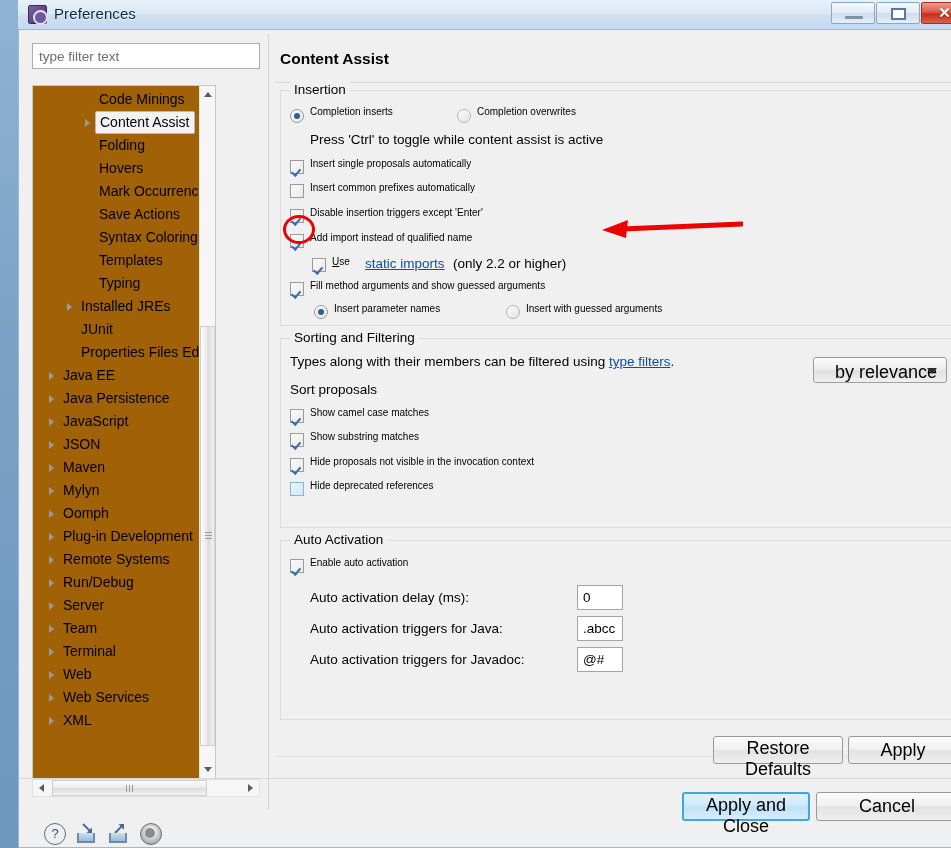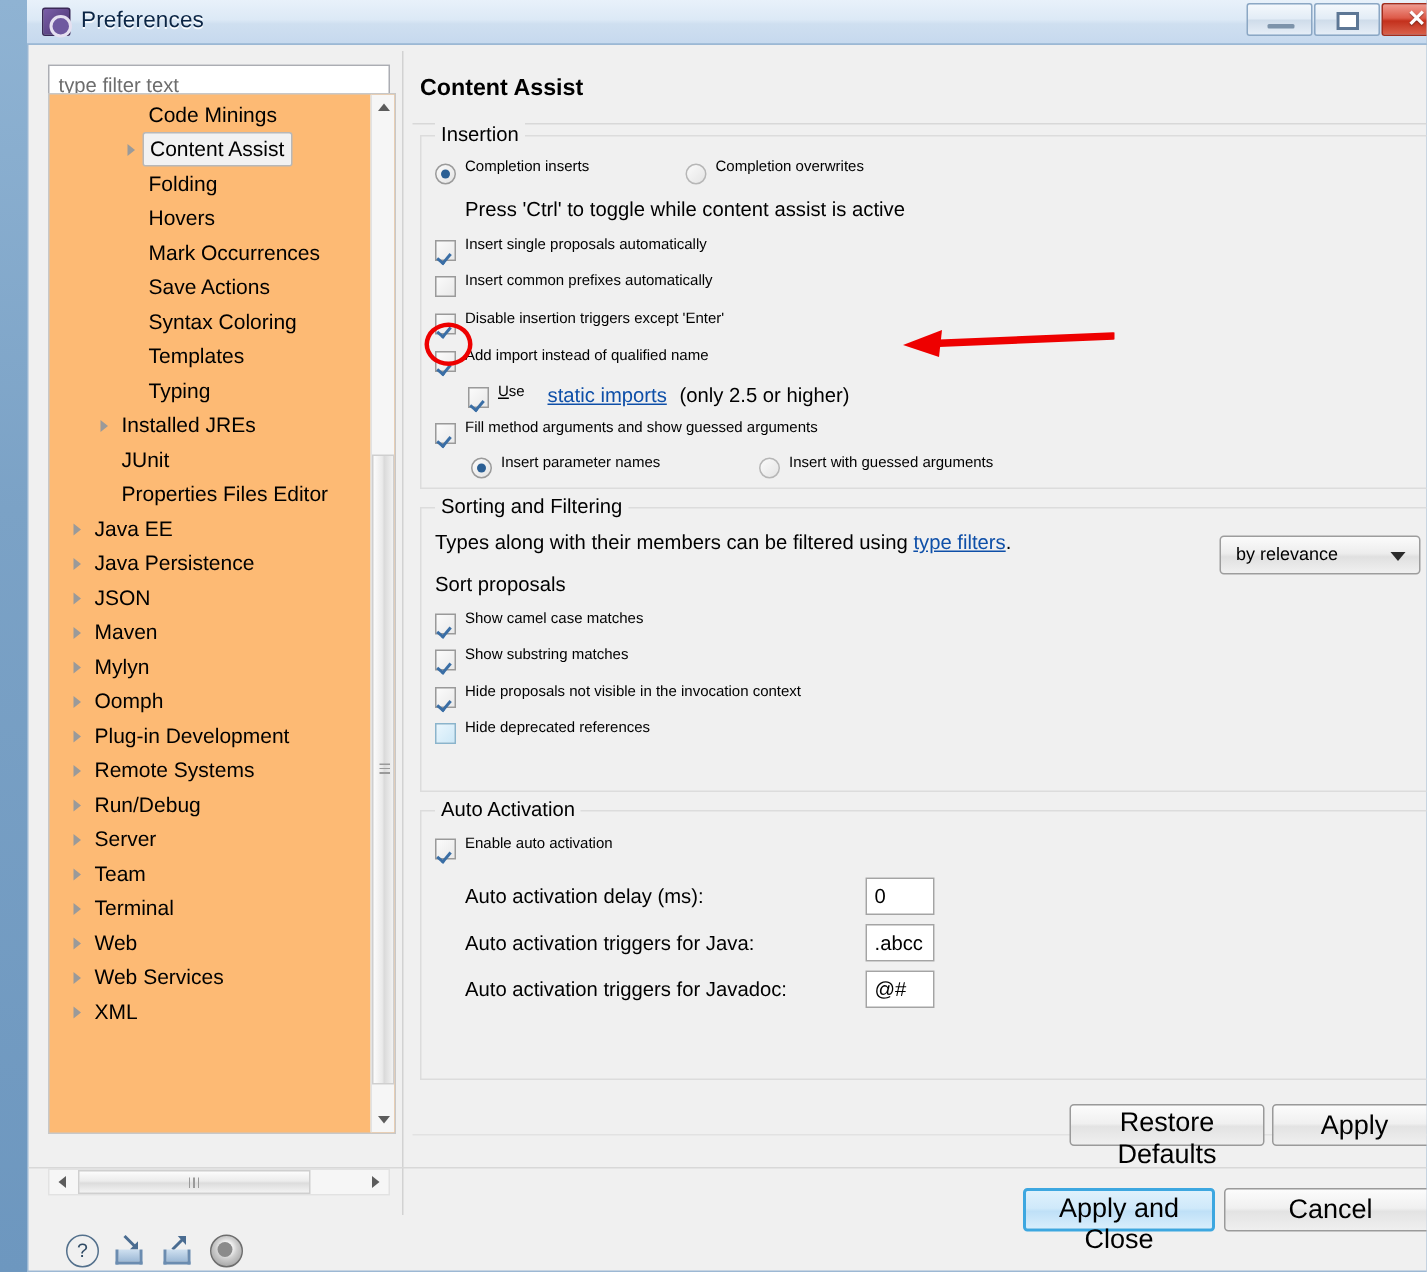--- a/index.html
+++ b/index.html
@@ -104,22 +104,22 @@
   #filter-input {
     position: absolute; left: 13px; top: 13px; width: 228px; height: 26px;
     border: 1px solid #abadb3; background: #fff;
     font-family: "Liberation Sans", sans-serif; font-size: 13.5px;
     color: #6d6d6d; padding: 0 6px;
   }
   #filter-input::placeholder { color: #6d6d6d; opacity: 1; }
 
   
   #tree-panel {
-    position: absolute; left: 13px; top: 32px; width: 232px; height: 694px;
-    background: #fdba74; border: 1px solid #c8c8c8;
+    position: absolute; left: 13px; top: 55px; width: 184px; height: 694px;
+    background: #a16207; border: 1px solid #c8c8c8;
     overflow: hidden;
   }
   #tree-list { position: absolute; left: 0; top: 2px; width: 212px; }
   .tree-row {
     position: relative; height: 23px; line-height: 23px;
     font-size: 14px; color: #000; white-space: nowrap;
     cursor: default;
   }
   .tree-row .arrow {
     position: absolute; top: 8px; width: 0; height: 0;
@@ -287,21 +287,21 @@
   .mnemonic { text-decoration: underline; }
 
   
   #sort-combo {
     position: absolute; left: 538px; top: 319px; width: 134px; height: 26px;
     border: 1px solid #9d9d9d; border-radius: 3px;
     background: linear-gradient(180deg,#fbfbfb 0%, #ededed 45%, #e0e0e0 55%, #f0f0f0 100%);
     cursor: pointer;
   }
   #sort-combo .combo-value {
-    position: absolute; left: 10px; top: 4px; font-size: 12px; color: #000;
+    position: absolute; left: 21px; top: 4px; font-size: 18px; color: #000;
   }
   #sort-combo .combo-caret {
     position: absolute; right: 9px; top: 10px;
     width: 0; height: 0;
     border-left: 5px solid transparent; border-right: 5px solid transparent;
     border-top: 6px solid #2b2b2b;
   }
 
   
   .txt {
@@ -446,20 +446,24 @@
           <div class="tree-row">
             <span class="arrow" style="left: 16px;"></span>
             <span class="label" style="left: 30px;">Java EE</span>
           </div>
           <div class="tree-row">
             <span class="arrow" style="left: 16px;"></span>
             <span class="label" style="left: 30px;">Java Persistence</span>
           </div>
           <div class="tree-row">
             <span class="arrow" style="left: 16px;"></span>
+            <span class="label" style="left: 30px;">JavaScript</span>
+          </div>
+          <div class="tree-row">
+            <span class="arrow" style="left: 16px;"></span>
             <span class="label" style="left: 30px;">JSON</span>
           </div>
           <div class="tree-row">
             <span class="arrow" style="left: 16px;"></span>
             <span class="label" style="left: 30px;">Maven</span>
           </div>
           <div class="tree-row">
             <span class="arrow" style="left: 16px;"></span>
             <span class="label" style="left: 30px;">Mylyn</span>
           </div>
@@ -549,21 +553,21 @@
 
         <span class="cb checked" style="left:9px;top:118px"></span>
         <span class="ctl-label" style="left:29px;top:116px">Disable insertion triggers except 'Enter'</span>
 
         <span class="cb checked" style="left:9px;top:143px"></span>
         <span class="ctl-label" style="left:29px;top:141px">Add import instead of qualified name</span>
 
         <span class="cb checked" style="left:31px;top:167px"></span>
         <span class="ctl-label" style="left:51px;top:165px"><span class="mnemonic">U</span><span>se</span></span>
         <span class="link" style="position:absolute;left:84px;top:165px;font-size:13.5px">static imports</span>
-        <span class="plain-text" style="left:172px;top:165px">(only 2.5 or higher)</span>
+        <span class="plain-text" style="left:172px;top:165px">(only 2.2 or higher)</span>
 
         <span class="cb checked" style="left:9px;top:191px"></span>
         <span class="ctl-label" style="left:29px;top:189px">Fill method arguments and show guessed arguments</span>
 
         <span class="rb checked" style="left:33px;top:214px"></span>
         <span class="ctl-label" style="left:53px;top:212px">Insert parameter names</span>
         <span class="rb off" style="left:225px;top:214px"></span>
         <span class="ctl-label" style="left:245px;top:212px">Insert with guessed arguments</span>
       </div>
 

